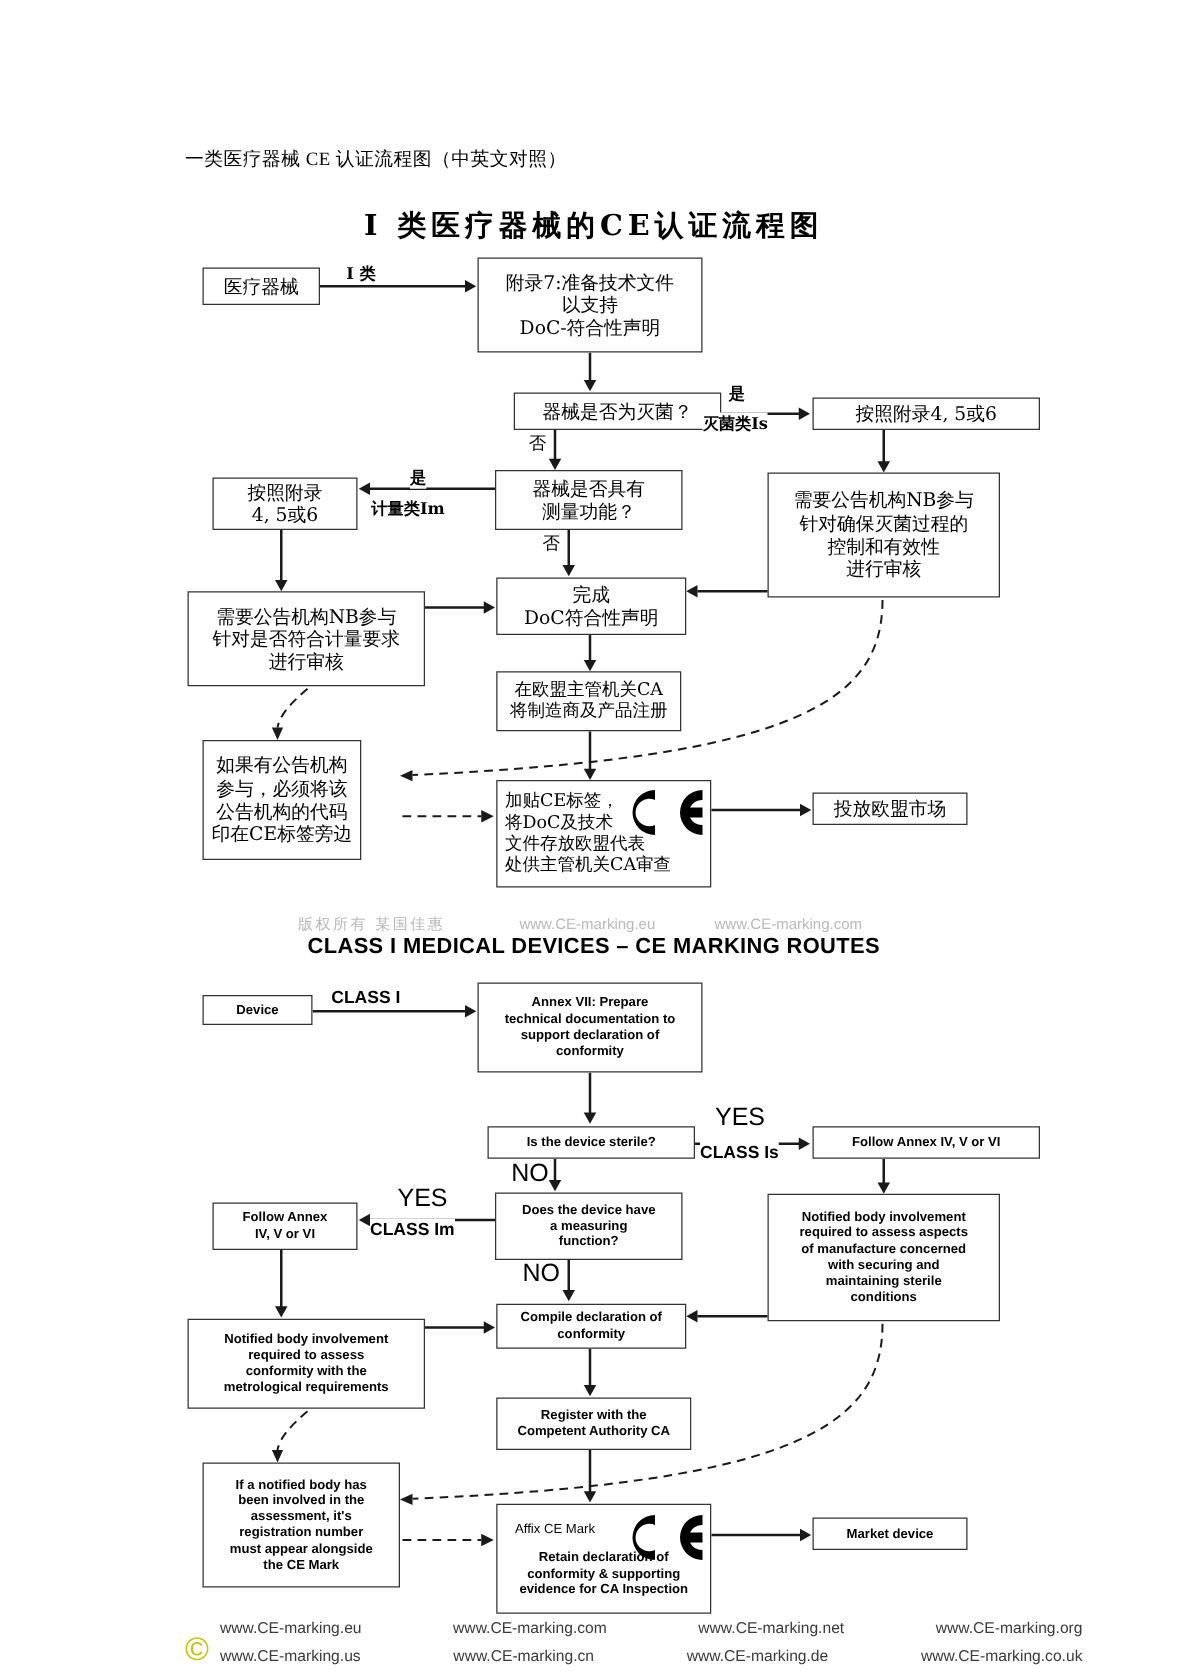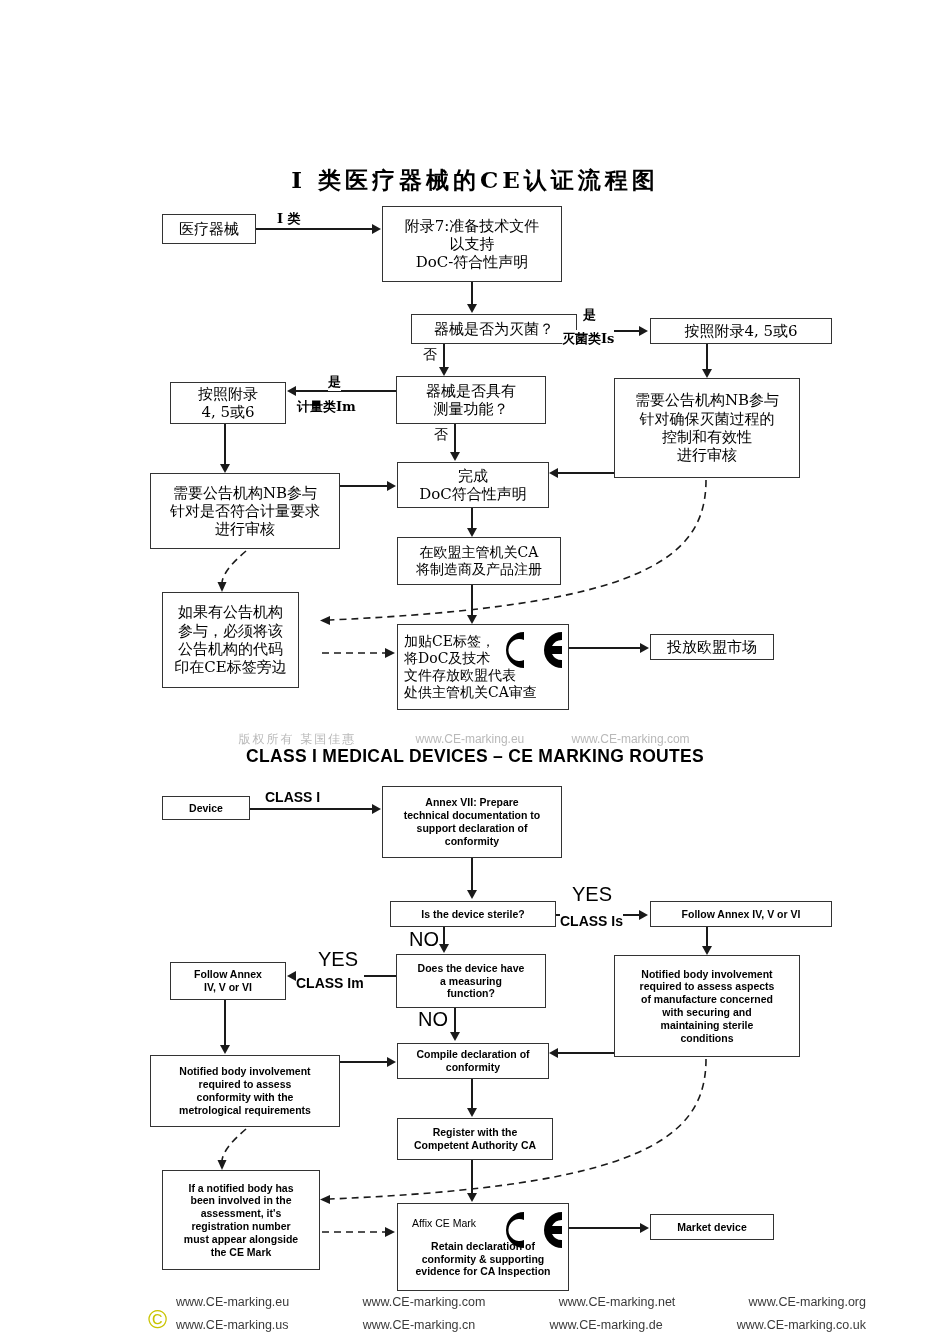--- a/index.html
+++ b/index.html
@@ -104,20 +104,21 @@
     display:flex;justify-content:space-between;
   }
   .footer .frow.r1{top:1px;}
   .footer .frow.r2{top:24px;gap:25px;}
 </style>
 </head>
 <body>
 
 <div class="page">
 
+  <div class="doc-title">一类医疗器械 CE 认证流程图（中英文对照）</div>
 
   <div class="chart cn">
 
     <div class="chart-title" id="cn-title">I 类医疗器械的CE认证流程图</div>
 
     <div class="box" style="left:162px;top:214px;width:94px;height:30px;">
       <span class="txt">医疗器械</span>
     </div>
 
     <div class="box" style="left:382px;top:206px;width:180px;height:76px;">
@@ -155,26 +156,26 @@
       <span class="txt" style="white-space:pre-line;">需要公告机构NB参与
 针对是否符合计量要求
 进行审核</span>
     </div>
 
     <div class="box" style="left:397px;top:462px;width:152px;height:46px;">
       <span class="txt" style="white-space:pre-line;">完成
 DoC符合性声明</span>
     </div>
 
-    <div class="box small" style="left:397px;top:537px;width:164px;height:48px;">
+    <div class="box small" style="left:397px;top:537px;width:148px;height:48px;">
       <span class="txt" style="white-space:pre-line;">在欧盟主管机关CA
 将制造商及产品注册</span>
     </div>
 
-    <div class="box" style="left:162px;top:592px;width:137px;height:96px;">
+    <div class="box" style="left:162px;top:592px;width:127px;height:96px;">
       <span class="txt" style="white-space:pre-line;">如果有公告机构
 参与，必须将该
 公告机构的代码
 印在CE标签旁边</span>
     </div>
 
     <div class="box small" style="left:397px;top:624px;width:172px;height:86px;justify-content:flex-start;text-align:left;">
       <span class="txt" style="white-space:pre-line;padding-left:6px;">加贴CE标签，
 将DoC及技术
 文件存放欧盟代表

